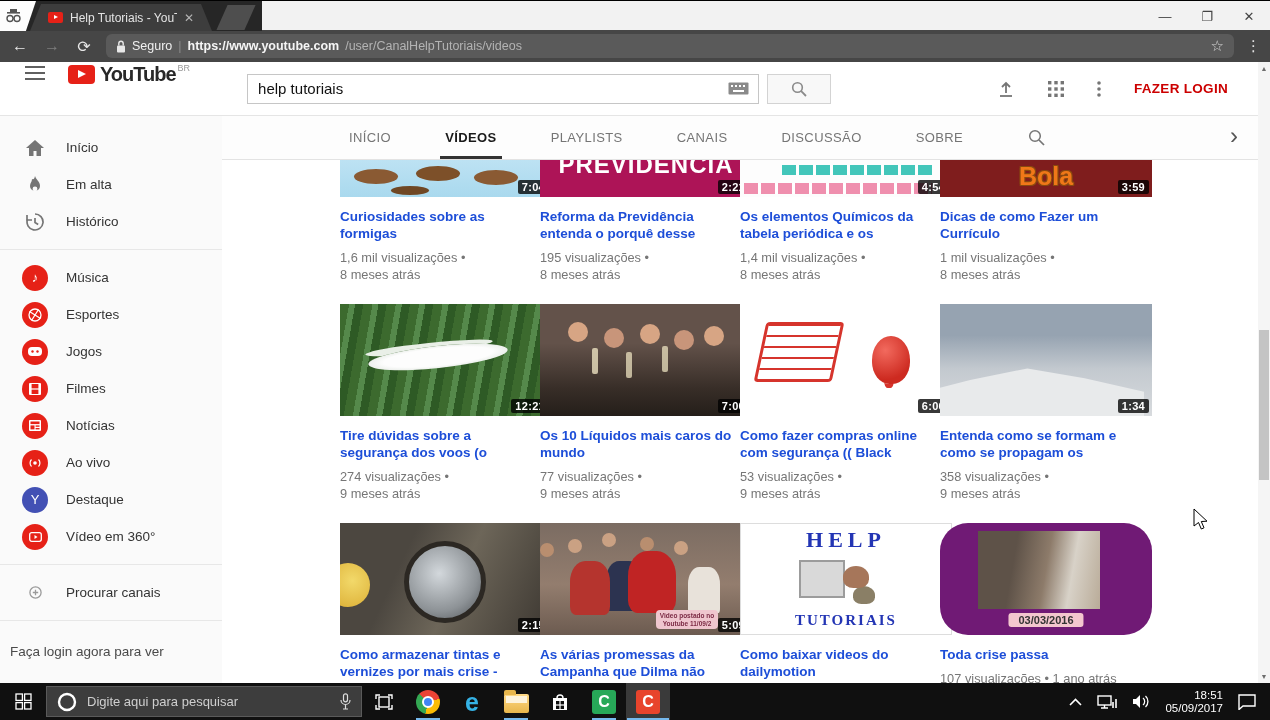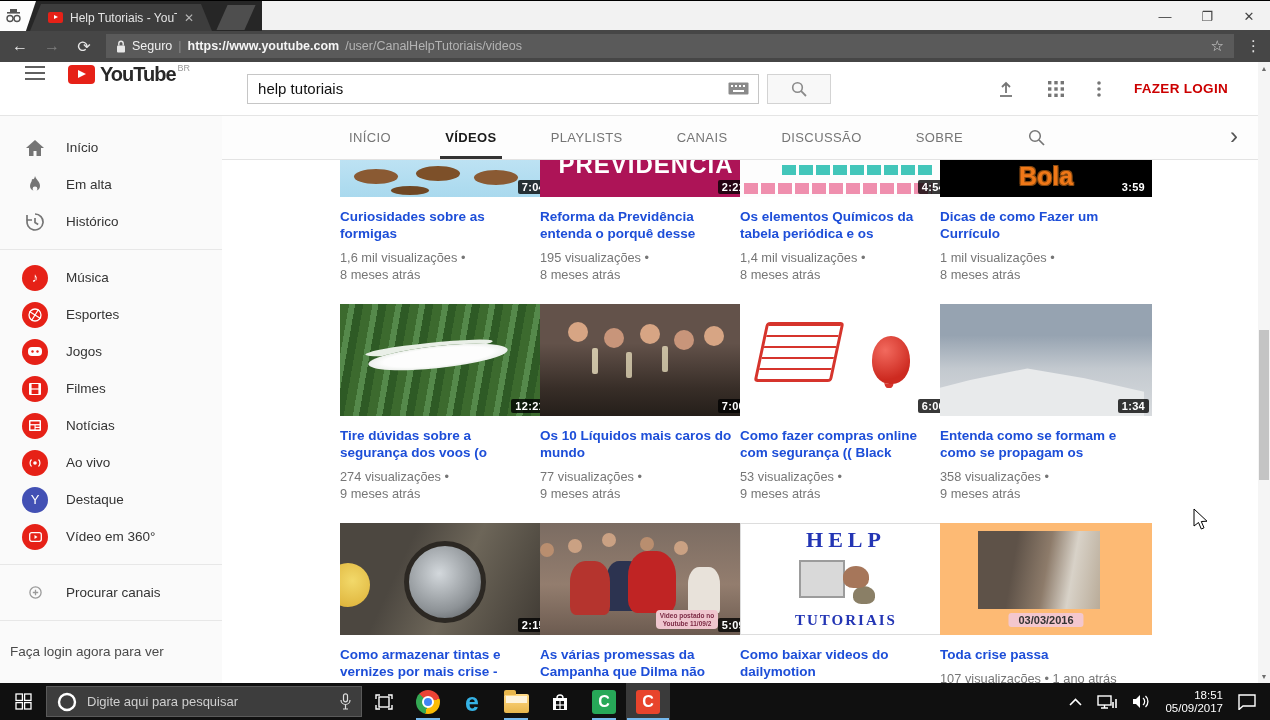--- a/index.html
+++ b/index.html
@@ -21,21 +21,21 @@
   .favicon::after{content:"";position:absolute;left:6px;top:3px;border-left:4px solid #fff;
     border-top:2.5px solid transparent;border-bottom:2.5px solid transparent;}
   .newtab-btn{position:absolute;left:222px;top:4px;width:28px;height:25px;background:#4e4e4e;transform:skewX(-24deg);}
   .win-controls{position:absolute;right:0;top:0;height:30px;display:flex;}
   .win-btn{width:42px;height:30px;display:flex;align-items:center;justify-content:center;color:#444;font-size:13px;}
 
   
   .toolbar{height:32px;background:#464646;display:flex;align-items:center;padding:0 10px;gap:12px;}
   .nav-ic{font-size:16px;color:#e8e8e8;width:20px;text-align:center;}
   .nav-ic.disabled{color:#7d7d7d;}
-  .urlbar{flex:1;height:24px;background:#5a5a5a;border-radius:0;display:flex;align-items:center;
+  .urlbar{flex:1;height:24px;background:#5a5a5a;border-radius:6px;display:flex;align-items:center;
     padding:0 10px;color:#f0f0f0;font-size:12.5px;gap:6px;}
   .url-host{color:#f5f5f5;font-weight:bold;}
   .url-path{color:#b3b3b3;flex:1;}
   .url-sep{color:#8a8a8a;}
   .star{color:#d5d5d5;font-size:15px;}
   .menu-dots{color:#e0e0e0;font-size:15px;letter-spacing:0;line-height:6px;width:14px;text-align:center;}
 
   
   .masthead{height:54px;background:#fff;display:flex;border-bottom:1px solid #e5e5e5;position:relative;z-index:5;}
   .hamburger{width:20px;margin-left:25px;cursor:pointer;}
@@ -94,21 +94,21 @@
   .thumb-text-top,.thumb-text-bottom{position:absolute;width:100%;text-align:center;font-weight:bold;}
   .thumb-ants{background:linear-gradient(#bde2f3,#a9d9ee);}
   .thumb-ants::before{content:"";position:absolute;width:44px;height:15px;border-radius:50%;background:#8a5a33;
     top:9px;left:14px;box-shadow:62px -3px 0 #7d5029,120px 1px 0 #8a5a33,34px 14px 0 -3px #6f4724;}
   .thumb-previdencia{background:#ad1457;}
   .thumb-previdencia .thumb-text-top{top:-9px;color:#fff;font-size:24px;letter-spacing:1px;}
   .thumb-periodic{background:#fdfdfd;background-image:
      repeating-linear-gradient(90deg,#43c6ba 0 14px,#fff 14px 17px),
      repeating-linear-gradient(90deg,#ef8fae 0 14px,#fff 14px 17px);
     background-size:150px 10px,188px 11px;background-position:42px 5px,4px 23px;background-repeat:no-repeat;}
-  .thumb-bola{background:#000000;}
+  .thumb-bola{background:#7f1d1d;}
   .thumb-bola .thumb-text-top{top:2px;color:#f07818;font-size:25px;
     text-shadow:1px 1px 0 #8a4a10,-1px 1px 0 #8a4a10,1px -1px 0 #8a4a10,-1px -1px 0 #8a4a10;}
   .thumb-plane{background:repeating-linear-gradient(100deg,#3c6a2e 0 9px,#55894b 9px 15px,#2e5a25 15px 23px);}
   .thumb-plane::before{content:"";position:absolute;left:28px;top:42px;width:140px;height:22px;border-radius:50%;
     background:radial-gradient(#fdfdfd 55%,#cfd8cd);transform:rotate(-6deg);box-shadow:-8px -10px 0 -6px #e9efe7;}
   .thumb-toast{background:linear-gradient(#63524a 0 35%,#382e28 75%,#241e1a);}
   .thumb-toast::before{content:"";position:absolute;width:20px;height:20px;border-radius:50%;background:#d7a584;
     left:28px;top:18px;box-shadow:36px 6px 0 #c8957a,72px 2px 0 #d7a584,106px 8px 0 #c8957a,136px 4px 0 #d7a584;}
   .thumb-toast::after{content:"";position:absolute;width:6px;height:26px;background:rgba(245,235,200,.75);
     left:52px;top:44px;border-radius:2px;box-shadow:34px 4px 0 rgba(245,235,200,.7),70px -2px 0 rgba(245,235,200,.7);}
@@ -134,21 +134,21 @@
   .thumb-badge{position:absolute;font-weight:bold;}
   .badge-rally{right:34px;bottom:6px;width:62px;background:#efc6ce;color:#7c2b45;font-size:6.5px;
     text-align:center;border-radius:4px;padding:2px 2px;line-height:7.5px;}
   .thumb-help{background:#fff;border:1px solid #ddd;}
   .thumb-help .thumb-text-top{top:3px;color:#2335b4;font-size:22px;letter-spacing:5px;font-family:"Liberation Serif","DejaVu Serif",serif;}
   .thumb-help .thumb-text-bottom{bottom:5px;color:#2335b4;font-size:15px;letter-spacing:2px;font-family:"Liberation Serif","DejaVu Serif",serif;}
   .thumb-help::before{content:"";position:absolute;left:58px;top:36px;width:42px;height:34px;background:#d9d9d9;
     border:2px solid #9c9c9c;}
   .thumb-help::after{content:"";position:absolute;left:102px;top:42px;width:26px;height:22px;border-radius:50% 50% 40% 40%;
     background:#a6765a;box-shadow:8px 18px 0 -2px #8a7f66;}
-  .thumb-crise{background:#fdba74;}
+  .thumb-crise{background:#701a75;border-radius:28px;}
   .thumb-crise::before{content:"";position:absolute;left:38px;top:8px;width:122px;height:78px;
     background:linear-gradient(100deg,#5e5248 0 30%,#8d7b6a 55%,#d8d2c8 75%,#b9ab98);}
   .badge-crise{left:50%;transform:translateX(-50%);bottom:8px;background:#f3c7ce;color:#333;
     font-size:11px;padding:1px 10px;border-radius:3px;}
 
   
   .scrollbar{position:absolute;right:0;top:62px;width:12px;height:621px;background:#f5f5f5;z-index:20;}
   .sb-arrow{position:absolute;left:0;width:12px;height:13px;color:#6d6d6d;font-size:7px;text-align:center;line-height:13px;}
   .sb-thumb{position:absolute;left:1px;width:10px;top:268px;height:150px;background:#c4c4c4;}
 

